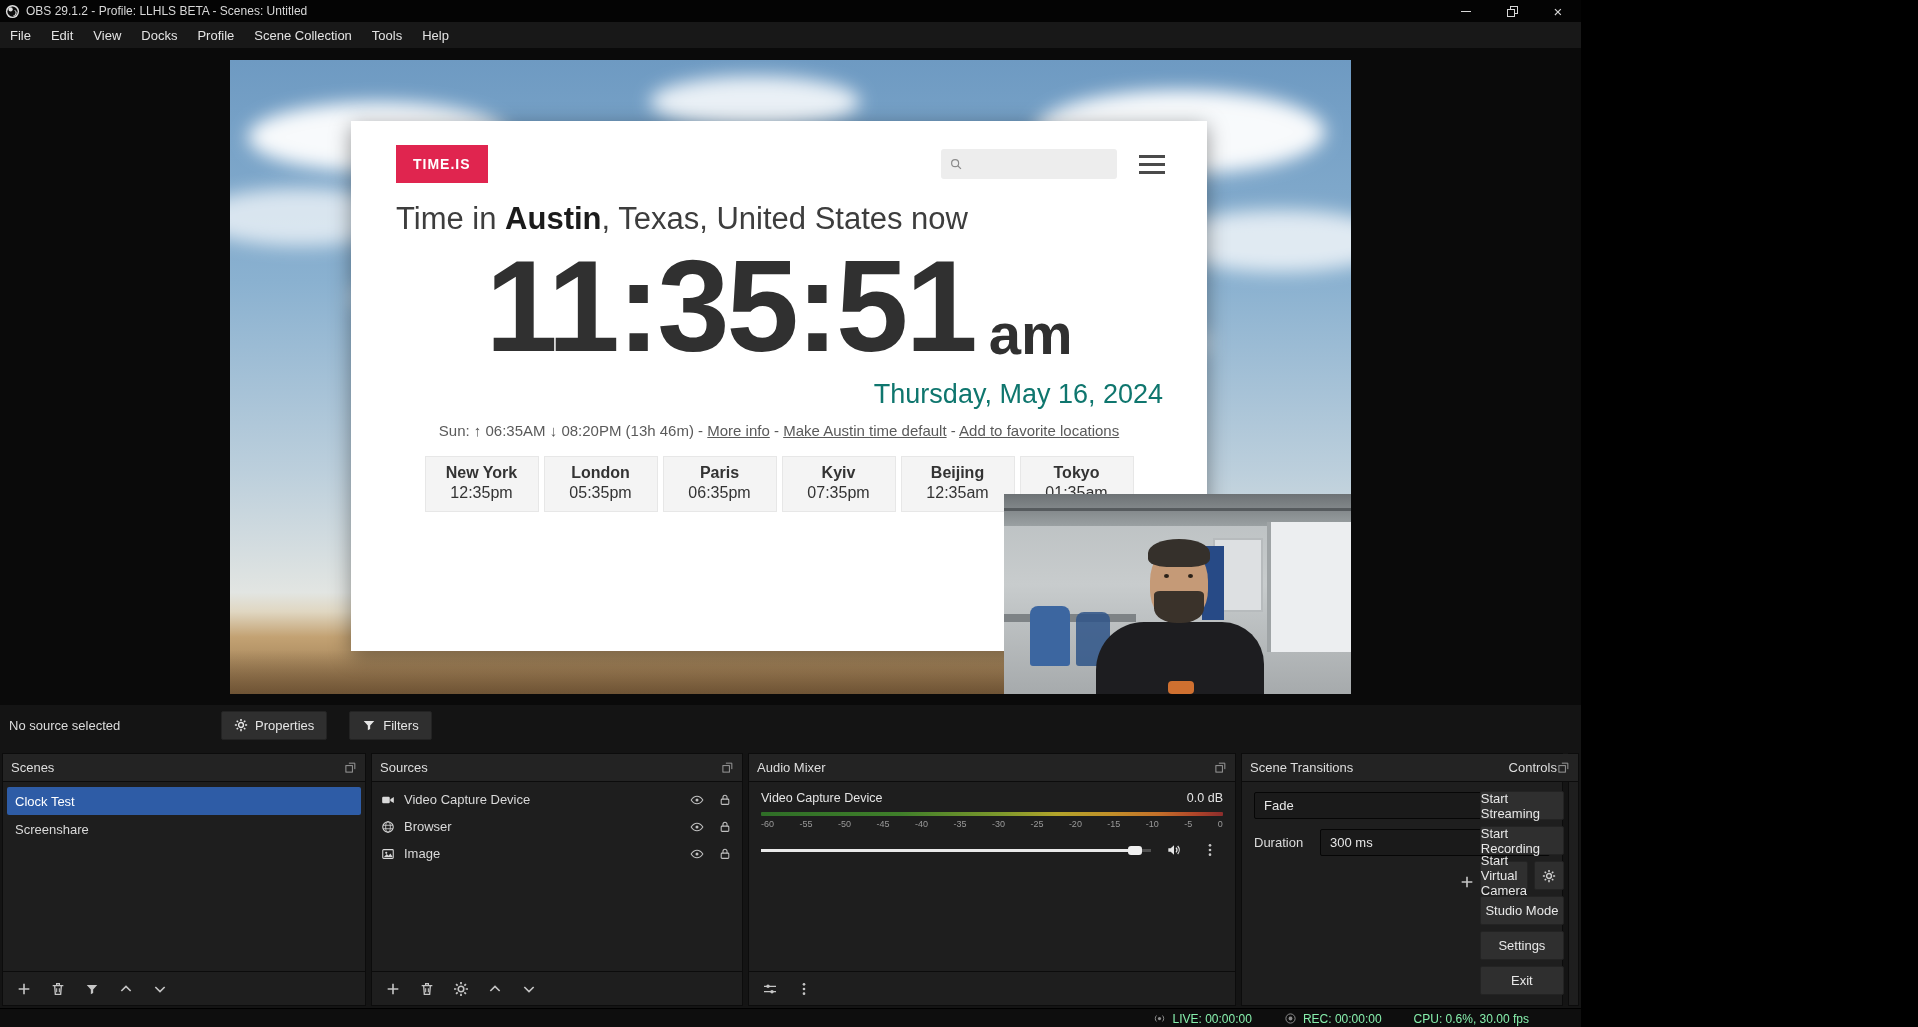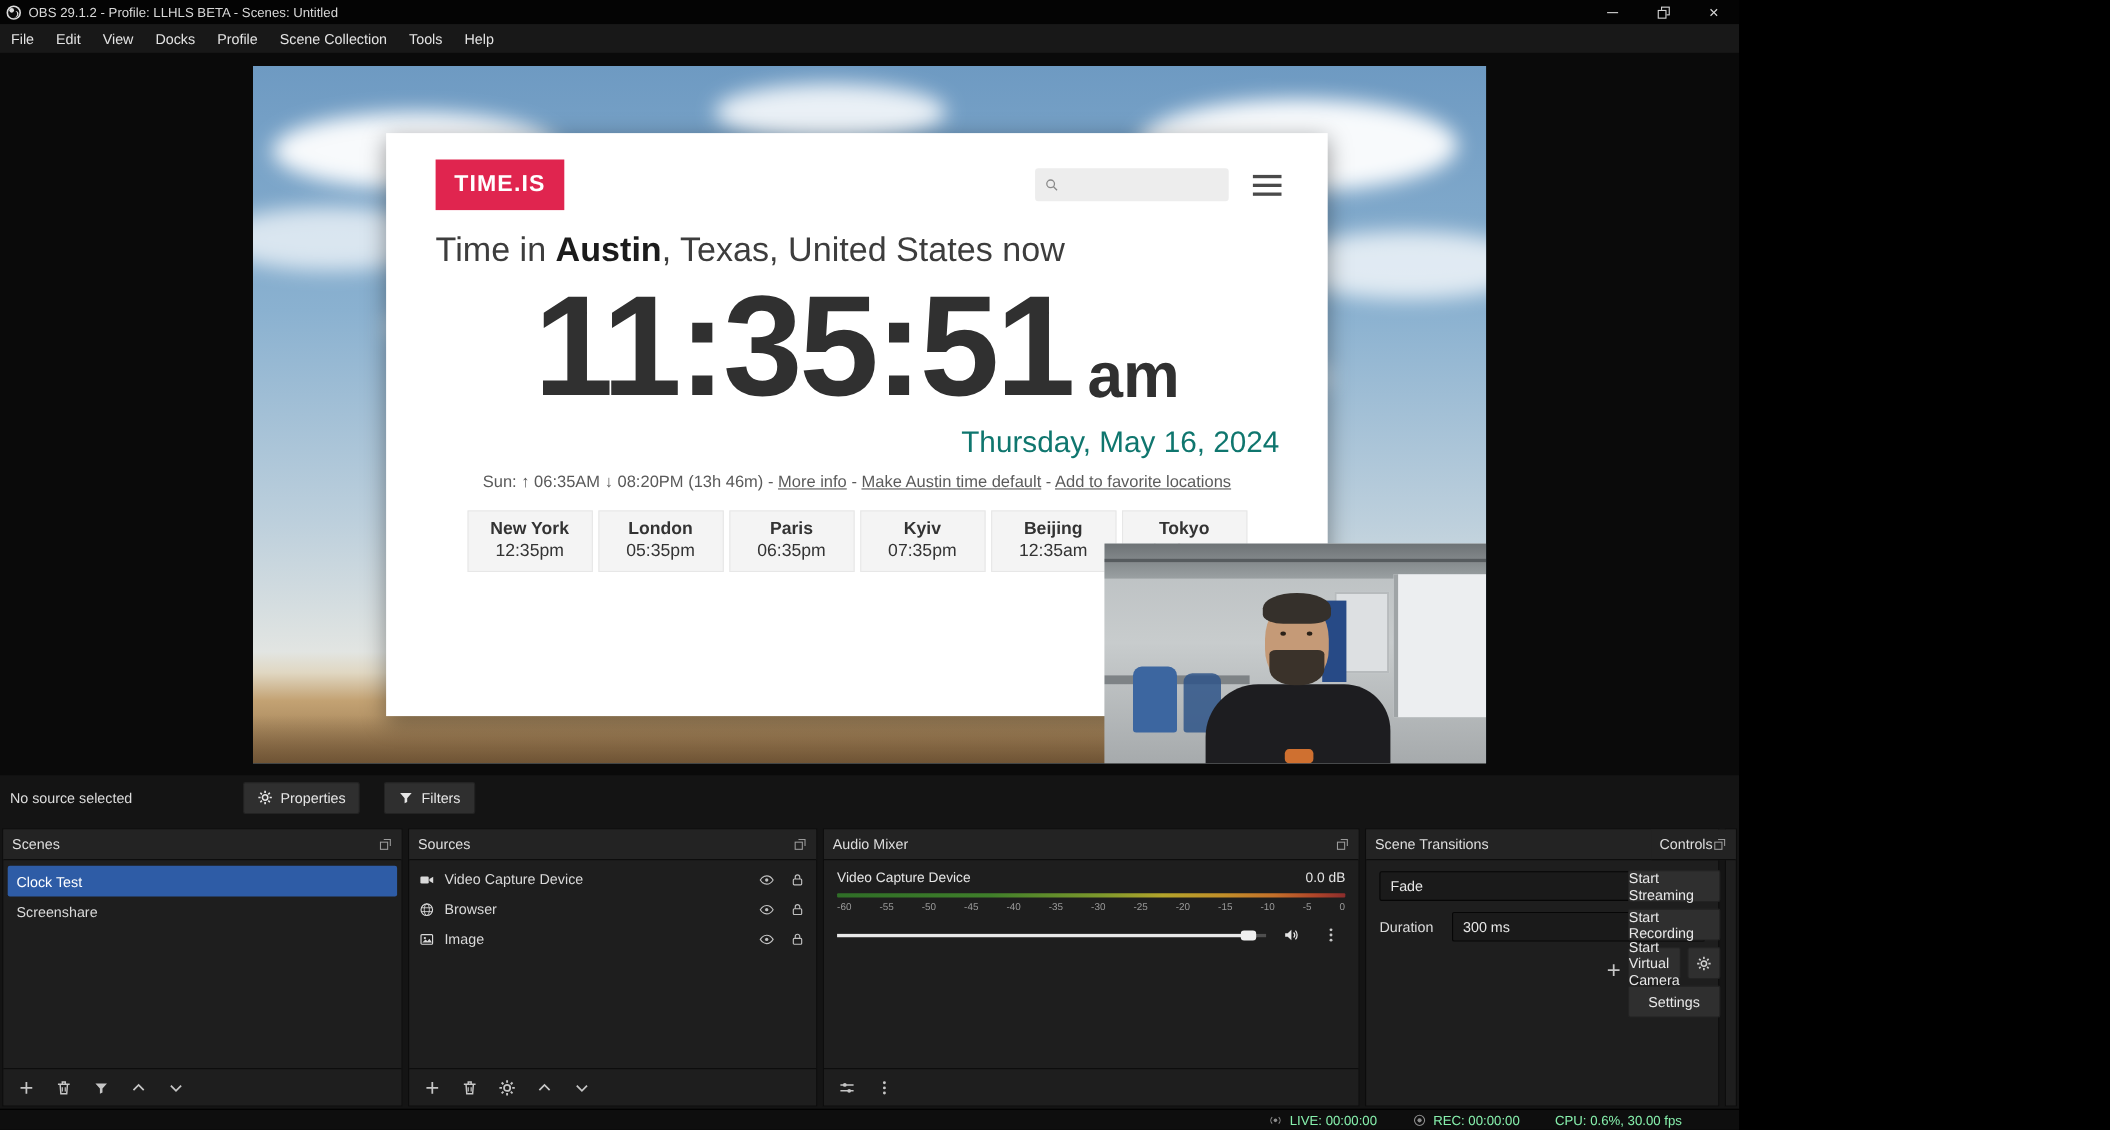--- a/index.html
+++ b/index.html
@@ -32,21 +32,21 @@
   .c3{left:120px;top:214px;width:180px;height:46px;opacity:.55;}
   .c4{right:26px;top:30px;width:290px;height:84px;opacity:.95;}
   .c5{right:-44px;top:150px;width:230px;height:62px;opacity:.75;}
   .c6{right:140px;top:262px;width:170px;height:42px;opacity:.55;}
   .c7{left:420px;top:16px;width:210px;height:52px;opacity:.85;}
   .dune{position:absolute;bottom:0;left:0;width:100%;height:44px;background:linear-gradient(180deg,rgba(96,70,42,0) 0%,rgba(84,60,36,.55) 100%);}
 
   
   .browser{position:absolute;left:121px;top:61px;width:856px;height:530px;background:#fff;box-shadow:0 5px 20px rgba(0,0,0,.4);}
   .bw-header{display:flex;align-items:center;padding:24px 42px 0 45px;}
-  .bw-logo{background:#e0254f;color:#fff;font-weight:bold;font-size:21px;letter-spacing:1px;padding:11px 17px;}
+  .bw-logo{background:#e0254f;color:#fff;font-weight:bold;font-size:14px;letter-spacing:1px;padding:11px 17px;}
   .bw-spacer{flex:1;}
   .bw-search{width:160px;height:30px;background:#ededed;border-radius:3px;display:flex;align-items:center;padding:0 8px;margin-right:22px;color:#8a8a8a;}
   .bw-burger{display:flex;flex-direction:column;gap:5px;width:26px;}
   .bw-burger i{height:3px;background:#4a4a4a;display:block;}
   .bw-heading{font-size:31px;color:#3d3d3d;margin:18px 45px 0;white-space:nowrap;}
   .bw-heading .hv{white-space:pre;}
   .bw-heading b{color:#1b1b1b;font-weight:bold;}
   .bw-clock{display:flex;justify-content:center;align-items:flex-end;margin-top:4px;}
   .bw-time{font-size:130px;line-height:1;font-weight:bold;color:#303030;letter-spacing:-3px;}
   .bw-ampm{font-size:58px;line-height:1;font-weight:bold;color:#303030;margin:0 0 8px 14px;}
@@ -612,21 +612,23 @@
         <div class="ctl-btn">Start Streaming</div>
         <div class="ctl-btn">Start Recording</div>
         <div class="vc-row">
           <div class="ctl-btn">Start Virtual Camera</div>
           <span class="vc-gear">
               <svg class="ic sm">
                 <use href="#sym-gear"></use>
               </svg>
             </span>
         </div>
+        <div class="ctl-btn">Studio Mode</div>
         <div class="ctl-btn">Settings</div>
+        <div class="ctl-btn">Exit</div>
       </div>
     </section>
 
   </div>
 
   <div class="statusbar">
     <div class="status-item">
       <span class="sic">
           <svg class="ic xs">
             <use href="#sym-live"></use>

